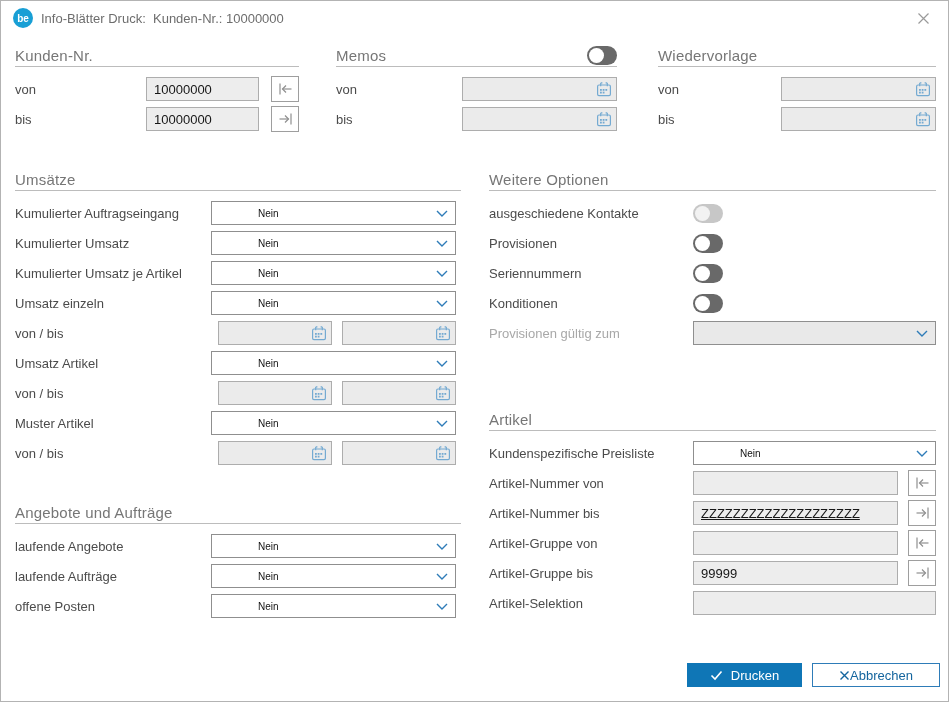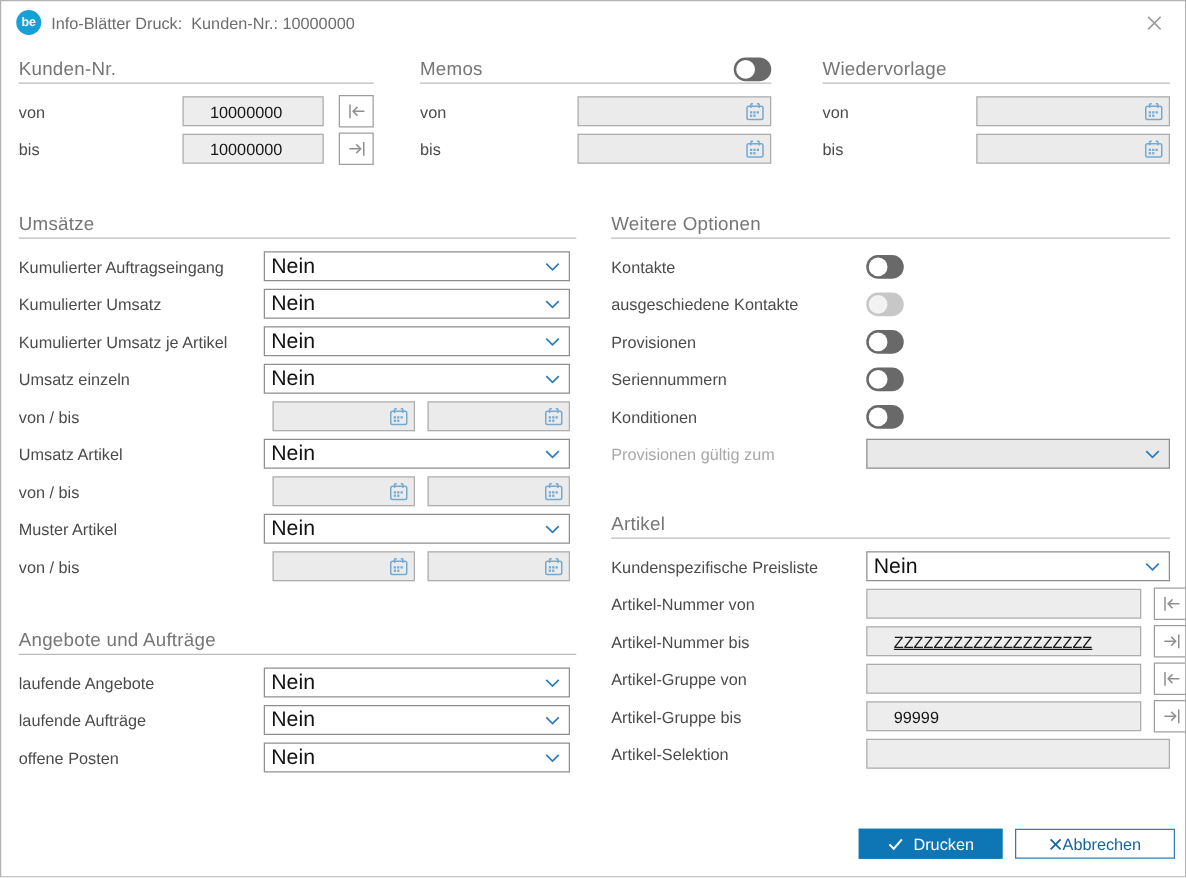--- a/index.html
+++ b/index.html
@@ -29,26 +29,26 @@
 
   .sec-kunden  { left: 14px;  top: 46px;  width: 284px; }
   .sec-memos   { left: 335px; top: 46px;  width: 281px; }
   .sec-wieder  { left: 657px; top: 46px;  width: 278px; }
   .sec-umsaetze{ left: 14px;  top: 170px; width: 446px; }
   .sec-angebote{ left: 14px;  top: 503px; width: 446px; }
   .sec-weitere { left: 488px; top: 170px; width: 447px; }
   .sec-artikel { left: 488px; top: 410px; width: 447px; }
 
   
-  .txt { height: 24px; background: #ededed; border: 1px solid #adadad; font: 13px "Liberation Sans", sans-serif; color: #161616; padding: 0 21px; outline: none; }
+  .txt { height: 24px; background: #ededed; border: 1px solid #adadad; font: 13px "Liberation Sans", sans-serif; color: #161616; padding: 0 7px; outline: none; }
   .w113 { width: 113px; } .w205 { width: 235px; } .w243 { width: 243px; }
   .underlined { text-decoration: underline; }
 
   .select { width: 245px; height: 24px; background: #fff; border: 1px solid #8f8f8f; display: flex; align-items: center; padding: 0 7px 0 5px; cursor: pointer; }
-  .select .val { flex: 1; font-size: 17px; color: #111; overflow: hidden; white-space: nowrap; }
+  .select .val { flex: 1; font-size: 10px; color: #111; overflow: hidden; white-space: nowrap; margin-left: 41px; }
   .select.w243 { width: 243px; }
   .select.disabled { background: #e9e9e9; cursor: default; }
 
   .ctl245 { width: 250px; display: flex; }
   .ctl245 .select { margin-right: 5px; }
 
   .datefield { width: 114px; height: 24px; background: #ebebeb; border: 1px solid #adadad; display: flex; align-items: center; justify-content: flex-end; padding-right: 4px; cursor: pointer; }
   .datefield.w155 { width: 155px; }
   .range { width: 250px; display: flex; justify-content: flex-start; gap: 10px; }
   .range .datefield:last-child { margin-right: 5px; }
@@ -355,24 +355,20 @@
           </div>
       </div>
     </div>
   </section>
 
   <section class="sec-weitere rcol">
     <div class="sec-head">
       <h2>Weitere Optionen</h2>
     </div>
     <div class="rows">
-      <div class="row">
-        <span class="label">Kontakte</span>
-        <div class="toggle" data-state="off"></div>
-      </div>
       <div class="row">
         <span class="label">ausgeschiedene Kontakte</span>
         <div class="toggle" data-state="off-disabled"></div>
       </div>
       <div class="row">
         <span class="label">Provisionen</span>
         <div class="toggle" data-state="off"></div>
       </div>
       <div class="row">
         <span class="label">Seriennummern</span>

